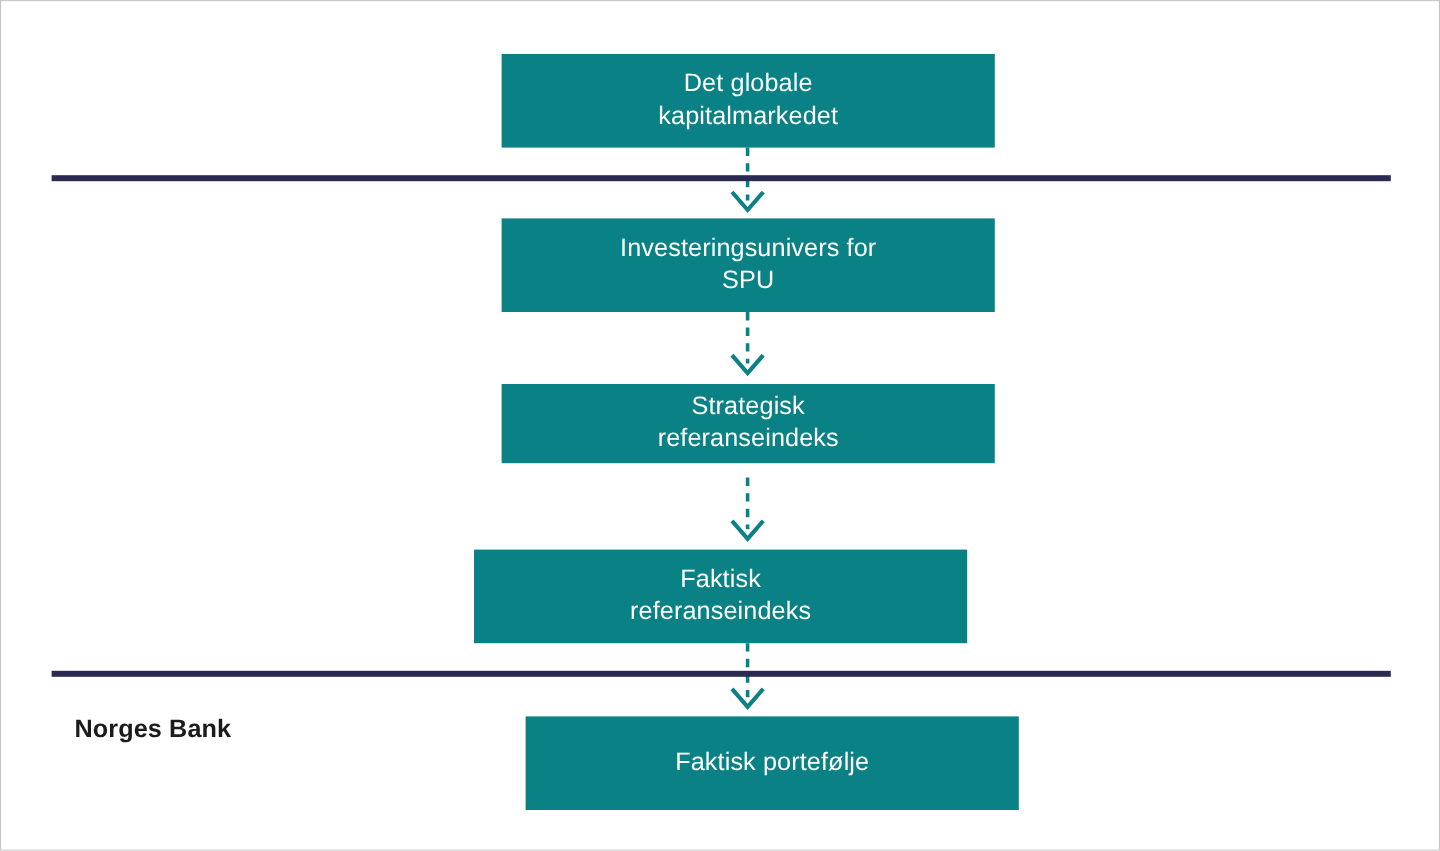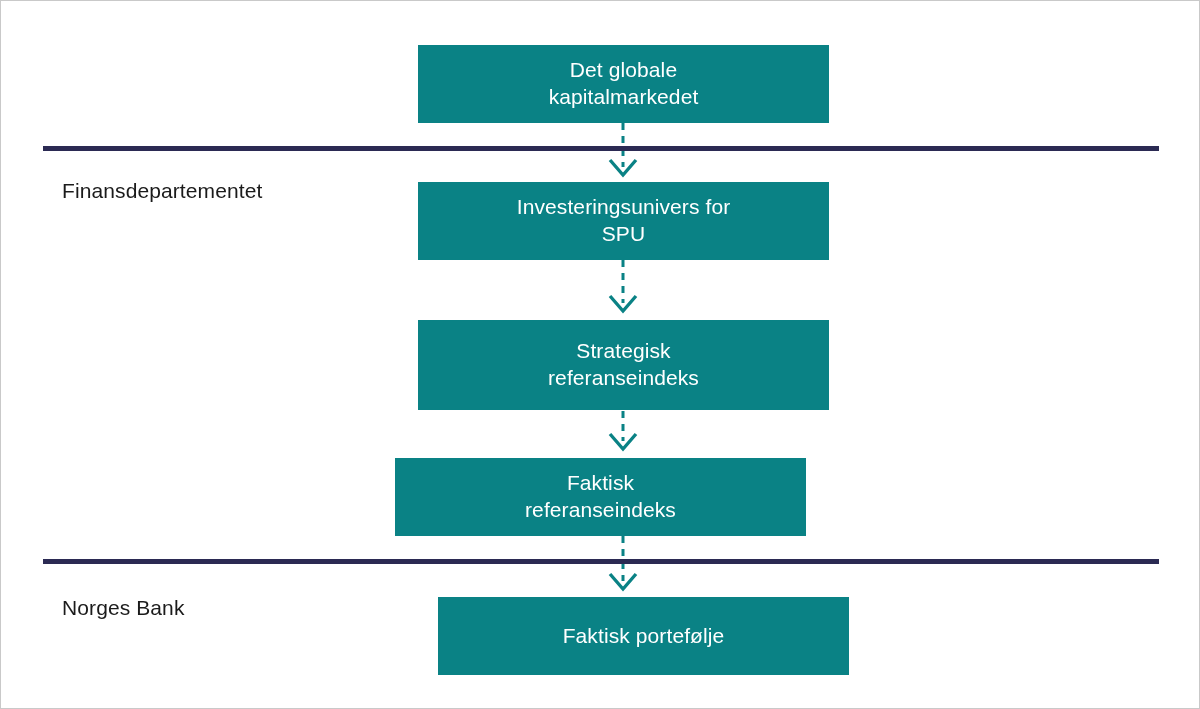--- a/index.html
+++ b/index.html
@@ -101,30 +101,29 @@
 
     <g>
       <line class="shaft" x1="622" y1="535" x2="622" y2="580"></line>
       <polyline class="head" points="609,573 622,588 635,573"></polyline>
     </g>
   </svg>
 
   <div class="divider" style="left:42px; top:145px; width:1116px;"></div>
   <div class="divider" style="left:42px; top:558px; width:1116px;"></div>
 
-  <div class="section-label" style="left:61px; top:178px;">Finansdepartementet</div>
-  <div class="section-label" style="left:61px; top:595px;">Norges Bank</div>
+  <div class="section-label" style="left:61px; top:595px;font-weight:bold;">Norges Bank</div>
 
   <div class="node" style="left:417px; top:181px; width:411px; height:78px;">Investeringsunivers for
 SPU</div>
 
   <div class="node" style="left:417px; top:44px; width:411px; height:78px;">Det globale
 kapitalmarkedet</div>
 
-  <div class="node" style="left:417px; top:319px; width:411px; height:90px;">Strategisk
+  <div class="node" style="left:417px; top:319px; width:411px; height:66px;">Strategisk
 referanseindeks</div>
 
   <div class="node" style="left:394px; top:457px; width:411px; height:78px;">Faktisk
 referanseindeks</div>
 
   <div class="node" style="left:417px; top:596px; width:411px; height:78px;margin-left:20px;">Faktisk portefølje</div>
 
 </div>
 
 </body></html>

